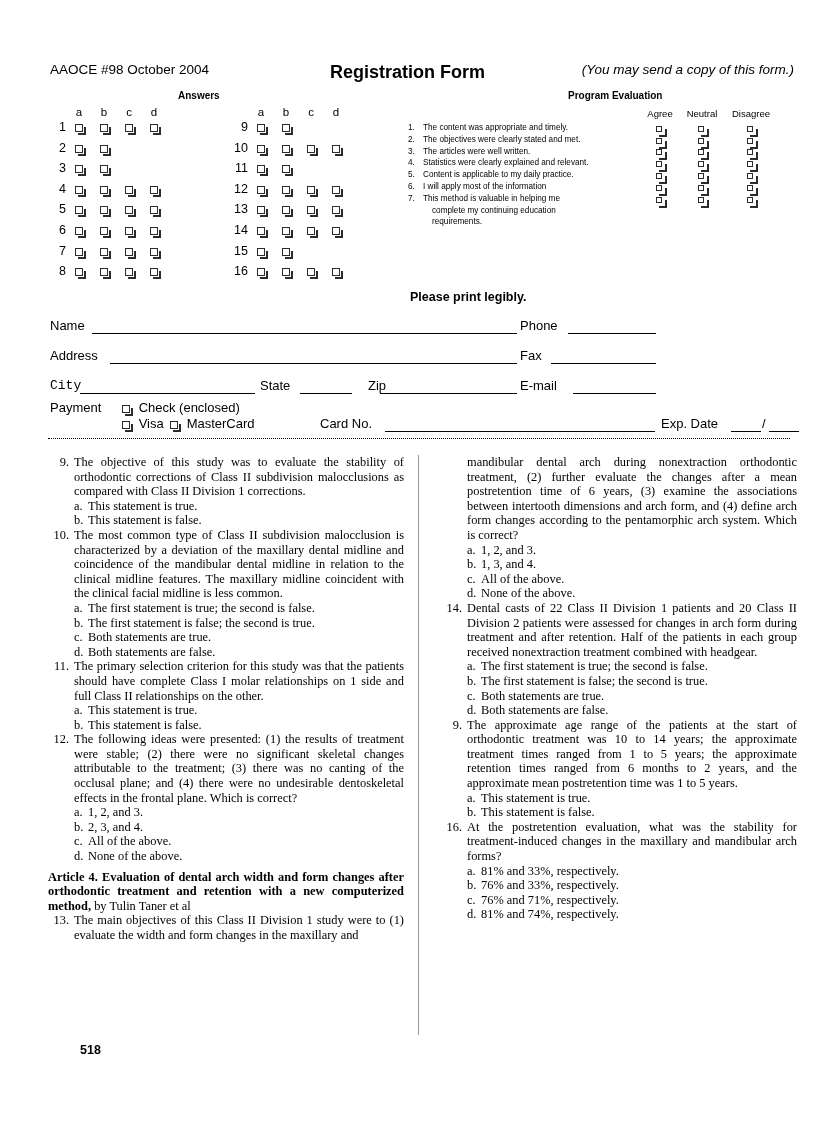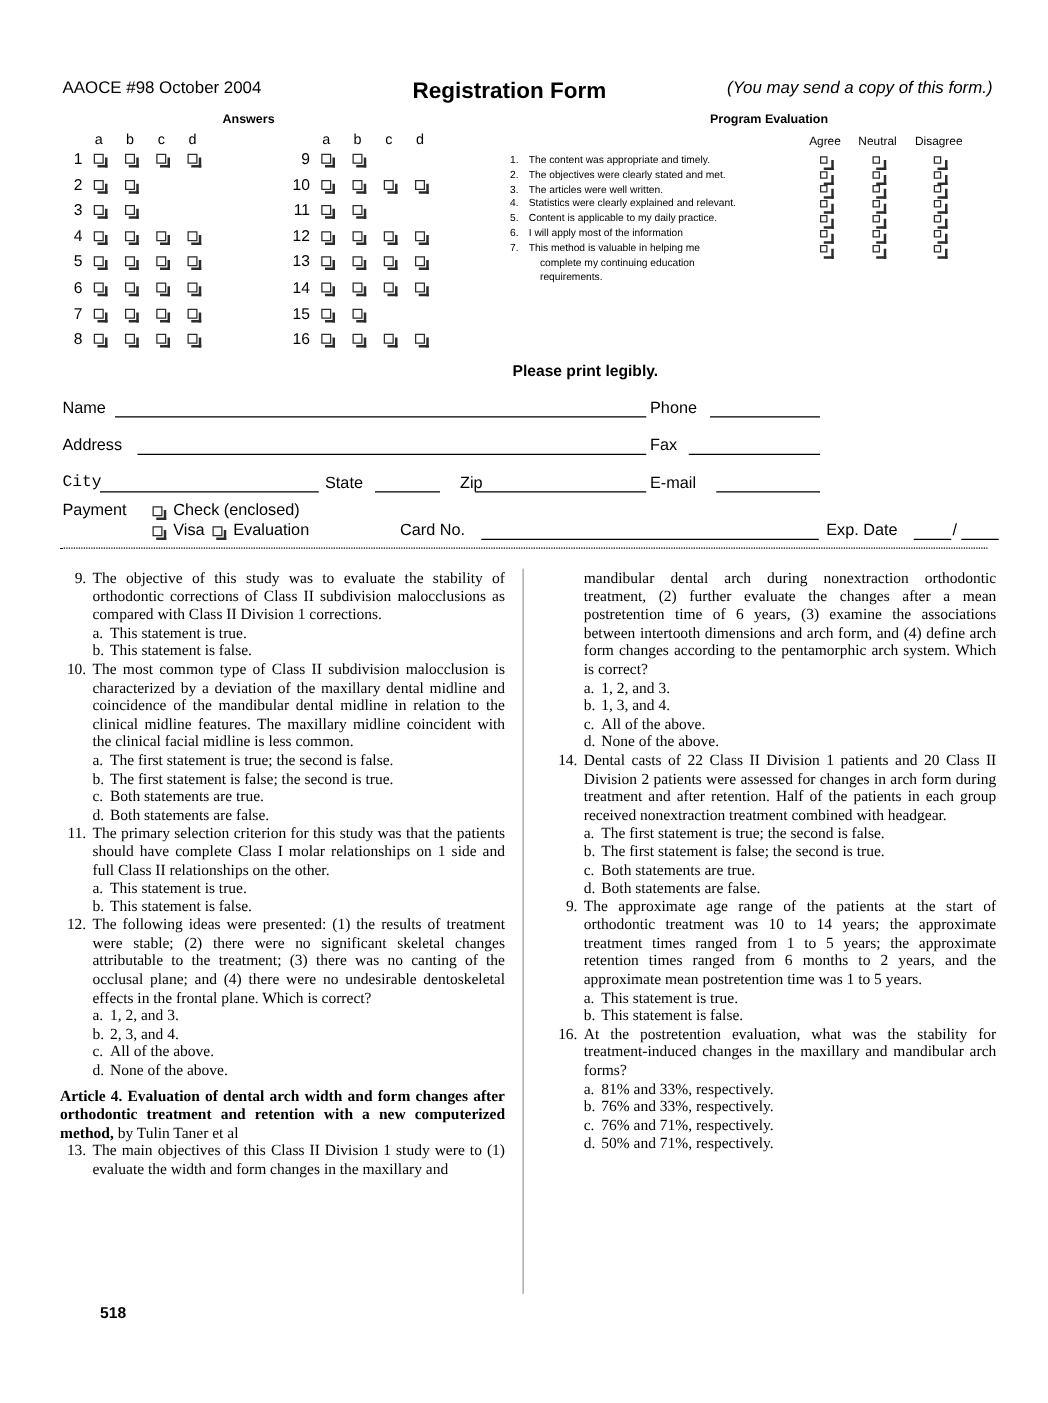--- a/index.html
+++ b/index.html
@@ -368,21 +368,21 @@
       <span class="cbx"></span>
       <span style="margin-left:5px;">Check (enclosed)</span>
     </span>
 
     <span class="f-label" style="left:122px; top:416px;">
       <span class="cbx"></span>
       <span style="margin-left:5px;">Visa</span>
     </span>
     <span class="f-label" style="left:170px; top:416px;">
       <span class="cbx"></span>
-      <span style="margin-left:5px;">Evaluation</span>
+      <span style="margin-left:5px;">MasterCard</span>
     </span>
 
     <span class="f-label" style="left:320px; top:416px;">Card No.</span>
     <span class="rule" style="left:385px; top:431px; width:270px;"></span>
 
     <span class="f-label" style="left:661px; top:416px;">Exp. Date</span>
     <span class="rule" style="left:731px; top:431px; width:30px;"></span>
     <span class="f-label" style="left:762px; top:416px;">/</span>
     <span class="rule" style="left:769px; top:431px; width:30px;"></span>
   </div>
@@ -447,18 +447,18 @@
       </div>
       <div class="opt"><span class="on">a.</span><span>This statement is true.</span></div>
       <div class="opt"><span class="on">b.</span><span>This statement is false.</span></div>
       <div class="q">
         <span class="qn">16.</span>
         <span class="qt">At the postretention evaluation, what was the stability for treatment-induced changes in the maxillary and mandibular arch forms?</span>
       </div>
       <div class="opt"><span class="on">a.</span><span>81% and 33%, respectively.</span></div>
       <div class="opt"><span class="on">b.</span><span>76% and 33%, respectively.</span></div>
       <div class="opt"><span class="on">c.</span><span>76% and 71%, respectively.</span></div>
-      <div class="opt"><span class="on">d.</span><span>50% and 71%, respectively.</span></div>
+      <div class="opt"><span class="on">d.</span><span>81% and 74%, respectively.</span></div>
     </div>
 
   <div class="pageno">518</div>
 
 </div>
 
 </body></html>

